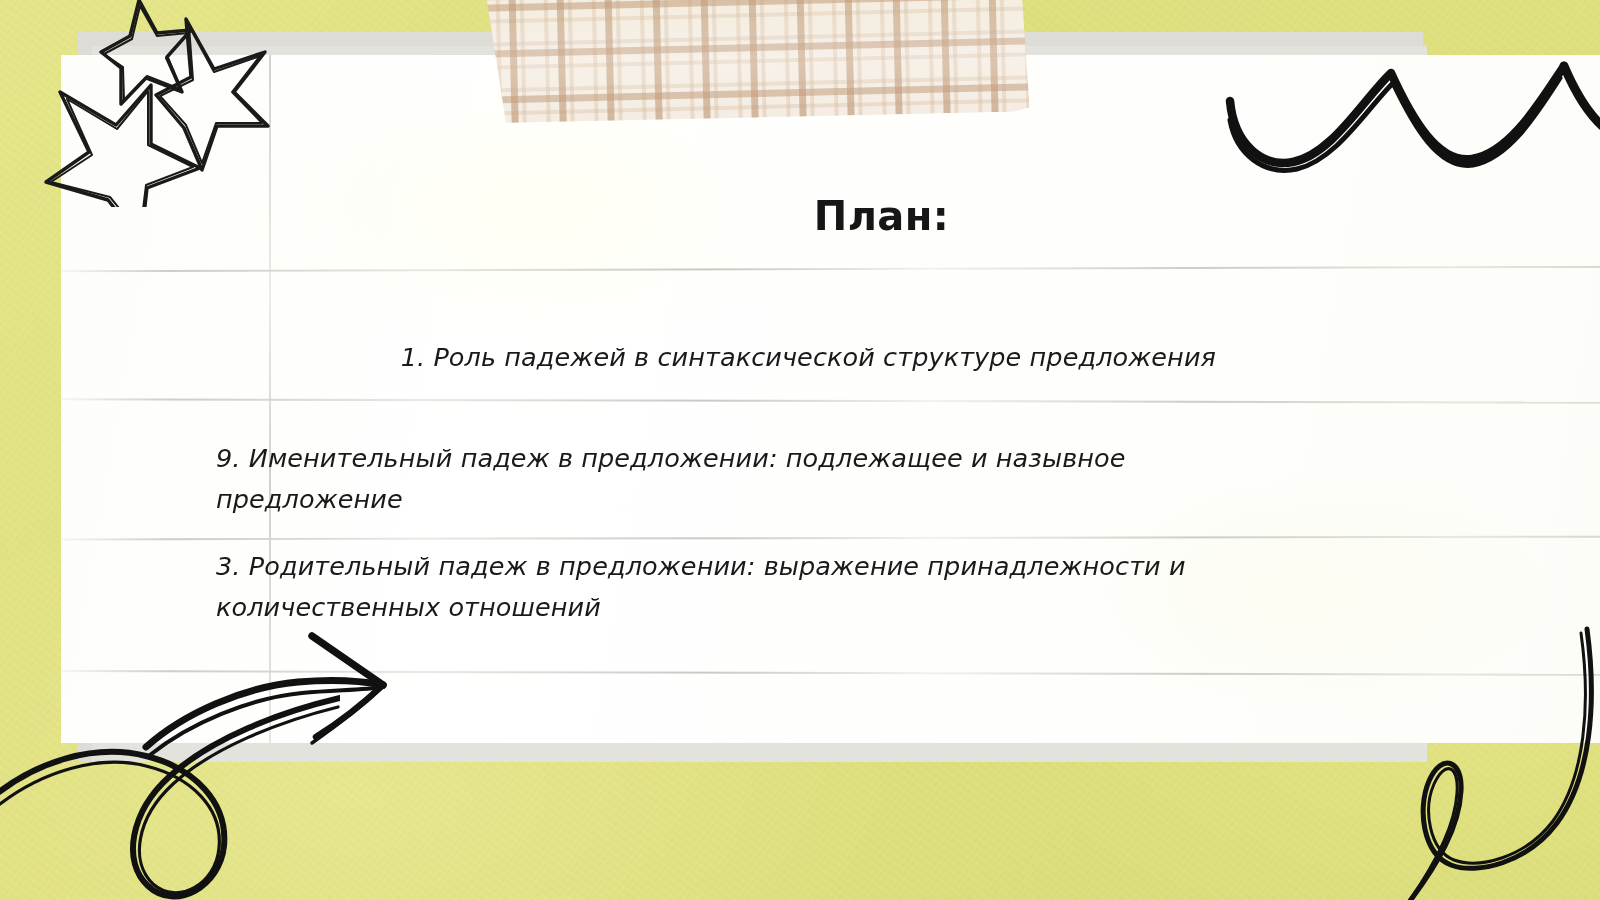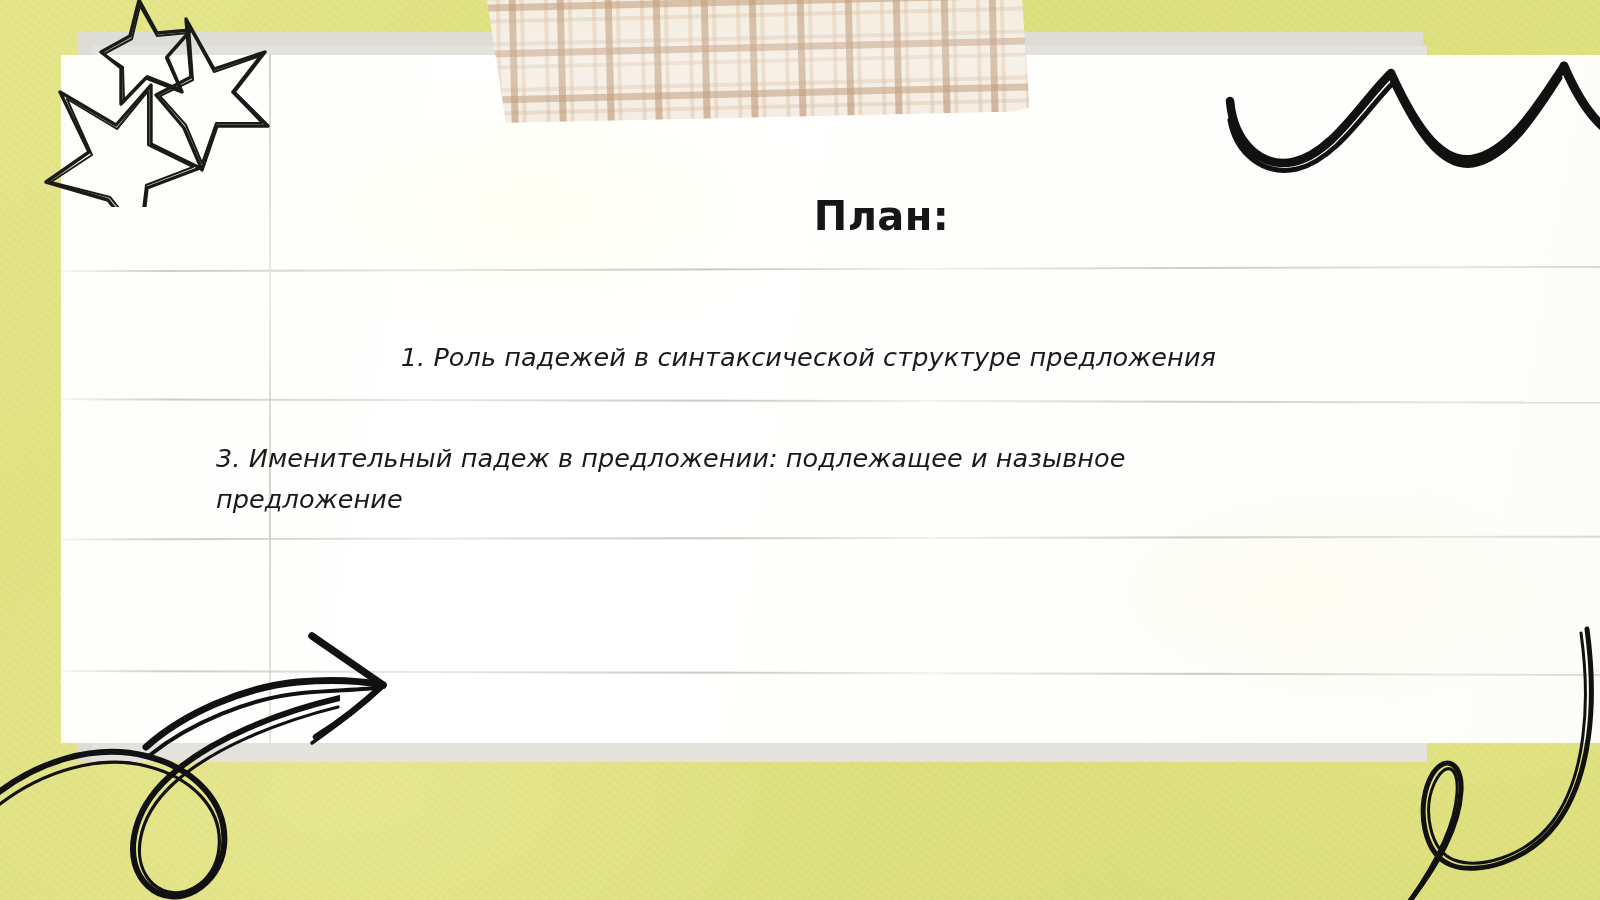--- a/index.html
+++ b/index.html
@@ -189,21 +189,22 @@
     <div class="rule r1"></div>
     <div class="rule r2"></div>
     <div class="rule r3"></div>
     <div class="rule r4"></div>
     <div class="vrule"></div>
 
     <div class="title">План:</div>
 
     <div class="body-block">
       <p class="item i1">1. Роль падежей в синтаксической структуре предложения</p>
-      <p class="item i2">3. Именительный падеж в предложении: подлежащее и назывное предложение</p>
+      <p class="item i2">9. Именительный падеж в предложении: подлежащее и назывное предложение</p>
+      <p class="item i3">3. Родительный падеж в предложении: выражение принадлежности и количественных отношений</p>
     </div>
   </div>
 
   <div class="tape">
     <div class="tape-haze"></div>
   </div>
 
   <svg class="doodle" id="stars" viewBox="0 0 240 215">
 
     <path class="star-ink" d="M63 60 L92 44 L101 8 L119 41 L153 38 L129 65 L144 100 L108 86 L83 112 L83 76 Z"></path>

